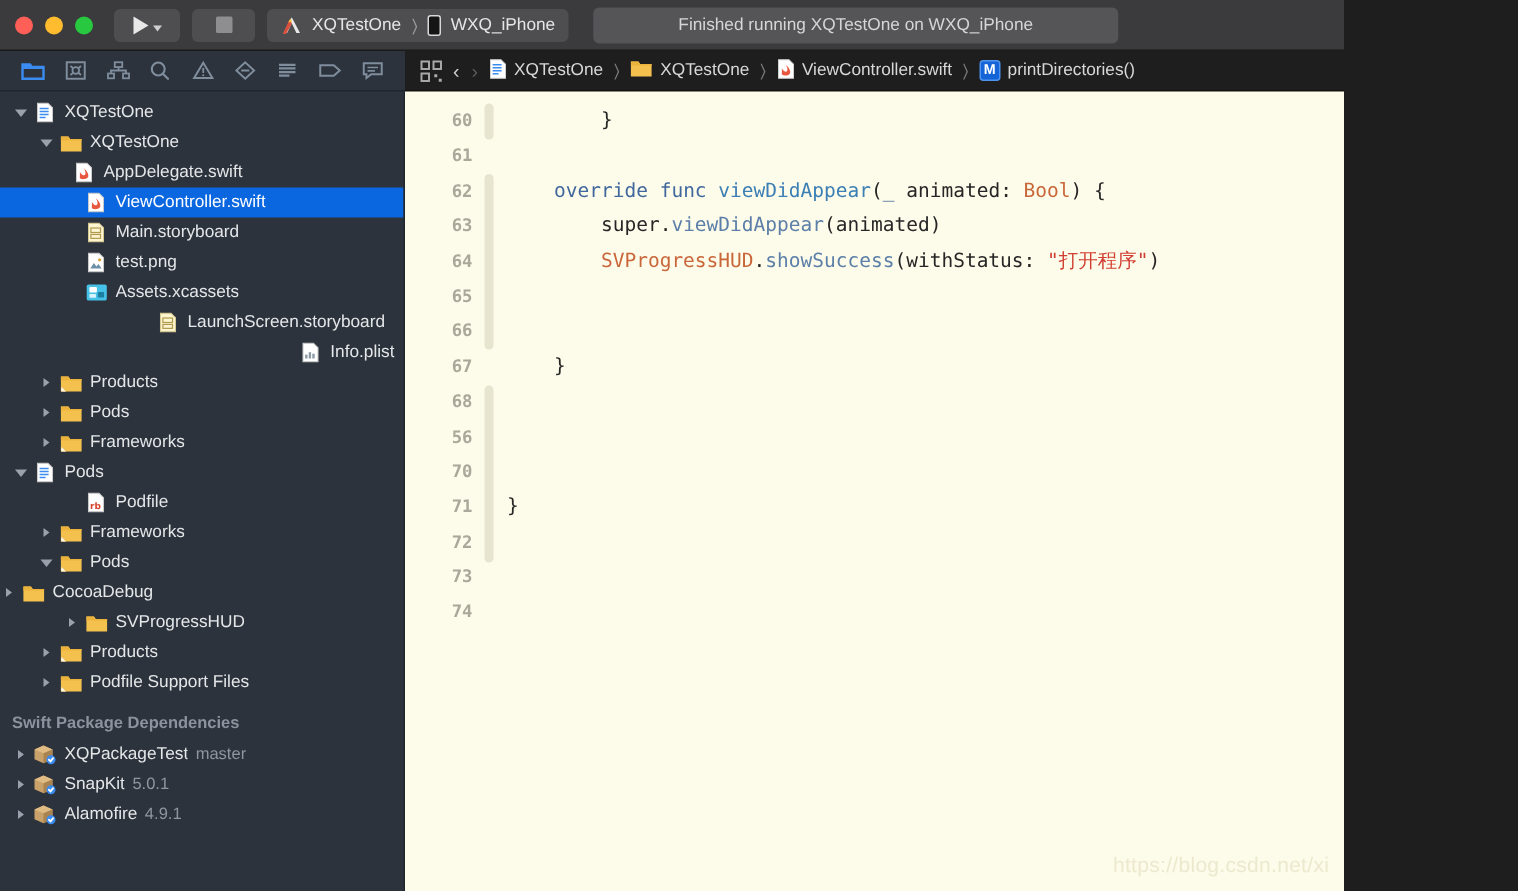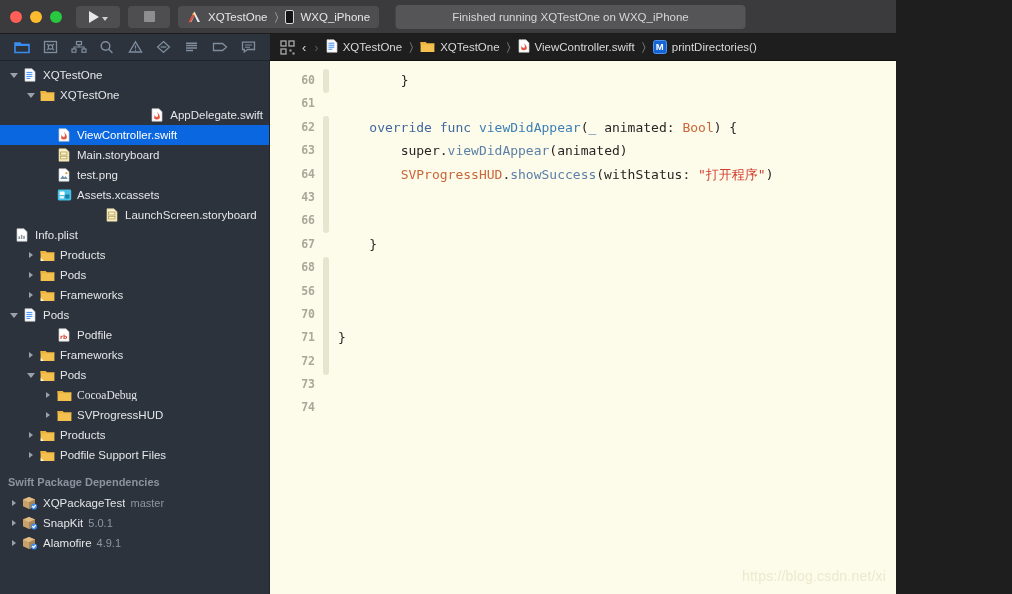--- a/index.html
+++ b/index.html
@@ -390,21 +390,21 @@
               <i></i>
             </span>
             <span class="ico">
               <svg width="15" height="13" viewBox="0 0 15 13">
                 <path d="M.6 2 H5.6 L6.8 3.6 H14.4 V12 H.6 Z" fill="#f4c14f"></path>
                 <path d="M.6 2 H5.6 L6.8 3.6 H14.4 V4.6 H.6 Z" fill="#ecb33c"></path>
               </svg>
             </span>
             <span class="lbl">XQTestOne</span>
           </div>
-          <div class="row" style="padding-left: 34px; justify-content: flex-end;">
+          <div class="row" style="padding-left: 34px;">
             <span class="tw"></span>
             <span class="ico">
               <svg width="12" height="14" viewBox="0 0 12 14">
                 <path d="M1 .8 H8 L11 3.8 V13.2 H1 Z" fill="#ffffff" stroke="#c9c9c9" stroke-width=".7"></path>
                 <path d="M3.2 10.8 C4.6 11.8 7.3 11.7 8.5 10.4 C9.7 9 8.2 6.1 6 4.1 C7 6.2 7.5 8 6.4 8.7 C5.2 9.4 3.9 8 3.2 6.4 C3.4 8.1 3.2 9.8 3.2 10.8 Z" fill="#e8573f"></path>
               </svg>
             </span>
             <span class="lbl">AppDelegate.swift</span>
           </div>
           <div class="row selected" style="padding-left: 42px;">
@@ -455,21 +455,21 @@
             <span class="tw"></span>
             <span class="ico">
               <svg width="12" height="14" viewBox="0 0 12 14">
                 <path d="M1 .8 H8 L11 3.8 V13.2 H1 Z" fill="#fdf4d0" stroke="#d6c98e" stroke-width=".7"></path>
                 <rect x="2.6" y="4" width="6.4" height="3" fill="none" stroke="#b09a4e" stroke-width=".8"></rect>
                 <rect x="2.6" y="8.3" width="6.4" height="2.6" fill="none" stroke="#b09a4e" stroke-width=".8"></rect>
               </svg>
             </span>
             <span class="lbl">LaunchScreen.storyboard</span>
           </div>
-          <div class="row" style="">
+          <div class="row" style="padding-left: 42px; justify-content: flex-end;">
             <span class="tw"></span>
             <span class="ico">
               <svg width="12" height="14" viewBox="0 0 12 14">
                 <path d="M1 .8 H8 L11 3.8 V13.2 H1 Z" fill="#ffffff" stroke="#c9c9c9" stroke-width=".7"></path>
                 <rect x="2.4" y="8.4" width="1.6" height="2.6" fill="#8e9aa6"></rect>
                 <rect x="4.8" y="6.8" width="1.6" height="4.2" fill="#8e9aa6"></rect>
                 <rect x="7.2" y="7.8" width="1.6" height="3.2" fill="#8e9aa6"></rect>
               </svg>
             </span>
             <span class="lbl">Info.plist</span>
@@ -557,21 +557,21 @@
             <span class="ico">
               <svg width="15" height="13" viewBox="0 0 15 13">
                 <path d="M.6 2 H5.6 L6.8 3.6 H14.4 V12 H.6 Z" fill="#f4c14f"></path>
                 <path d="M.6 2 H5.6 L6.8 3.6 H14.4 V4.6 H.6 Z" fill="#ecb33c"></path>
                 <path d="M.6 8.6 L.6 12 L4.4 12 Z" fill="#c9922c"></path>
                 <path d="M.8 12 L4.2 12 L.8 8.8 Z" fill="#fffbe8"></path>
               </svg>
             </span>
             <span class="lbl">Pods</span>
           </div>
-          <div class="row" style="padding-left: 42px; font-family: Liberation Serif, serif;">
+          <div class="row" style="">
             <span class="tw">
               <i></i>
             </span>
             <span class="ico">
               <svg width="15" height="13" viewBox="0 0 15 13">
                 <path d="M.6 2 H5.6 L6.8 3.6 H14.4 V12 H.6 Z" fill="#f4c14f"></path>
                 <path d="M.6 2 H5.6 L6.8 3.6 H14.4 V4.6 H.6 Z" fill="#ecb33c"></path>
               </svg>
             </span>
             <span class="lbl">CocoaDebug</span>
@@ -670,21 +670,21 @@
         </div>
     </div>
 
     <div class="editor">
       <div class="gutter" id="gutter">
           <div class="ln">60</div>
           <div class="ln">61</div>
           <div class="ln">62</div>
           <div class="ln">63</div>
           <div class="ln">64</div>
-          <div class="ln">43</div>
+          <div class="ln">65</div>
           <div class="ln">66</div>
           <div class="ln">67</div>
           <div class="ln">68</div>
           <div class="ln">56</div>
           <div class="ln">70</div>
           <div class="ln">71</div>
           <div class="ln">72</div>
           <div class="ln">73</div>
           <div class="ln">74</div>
         </div>

